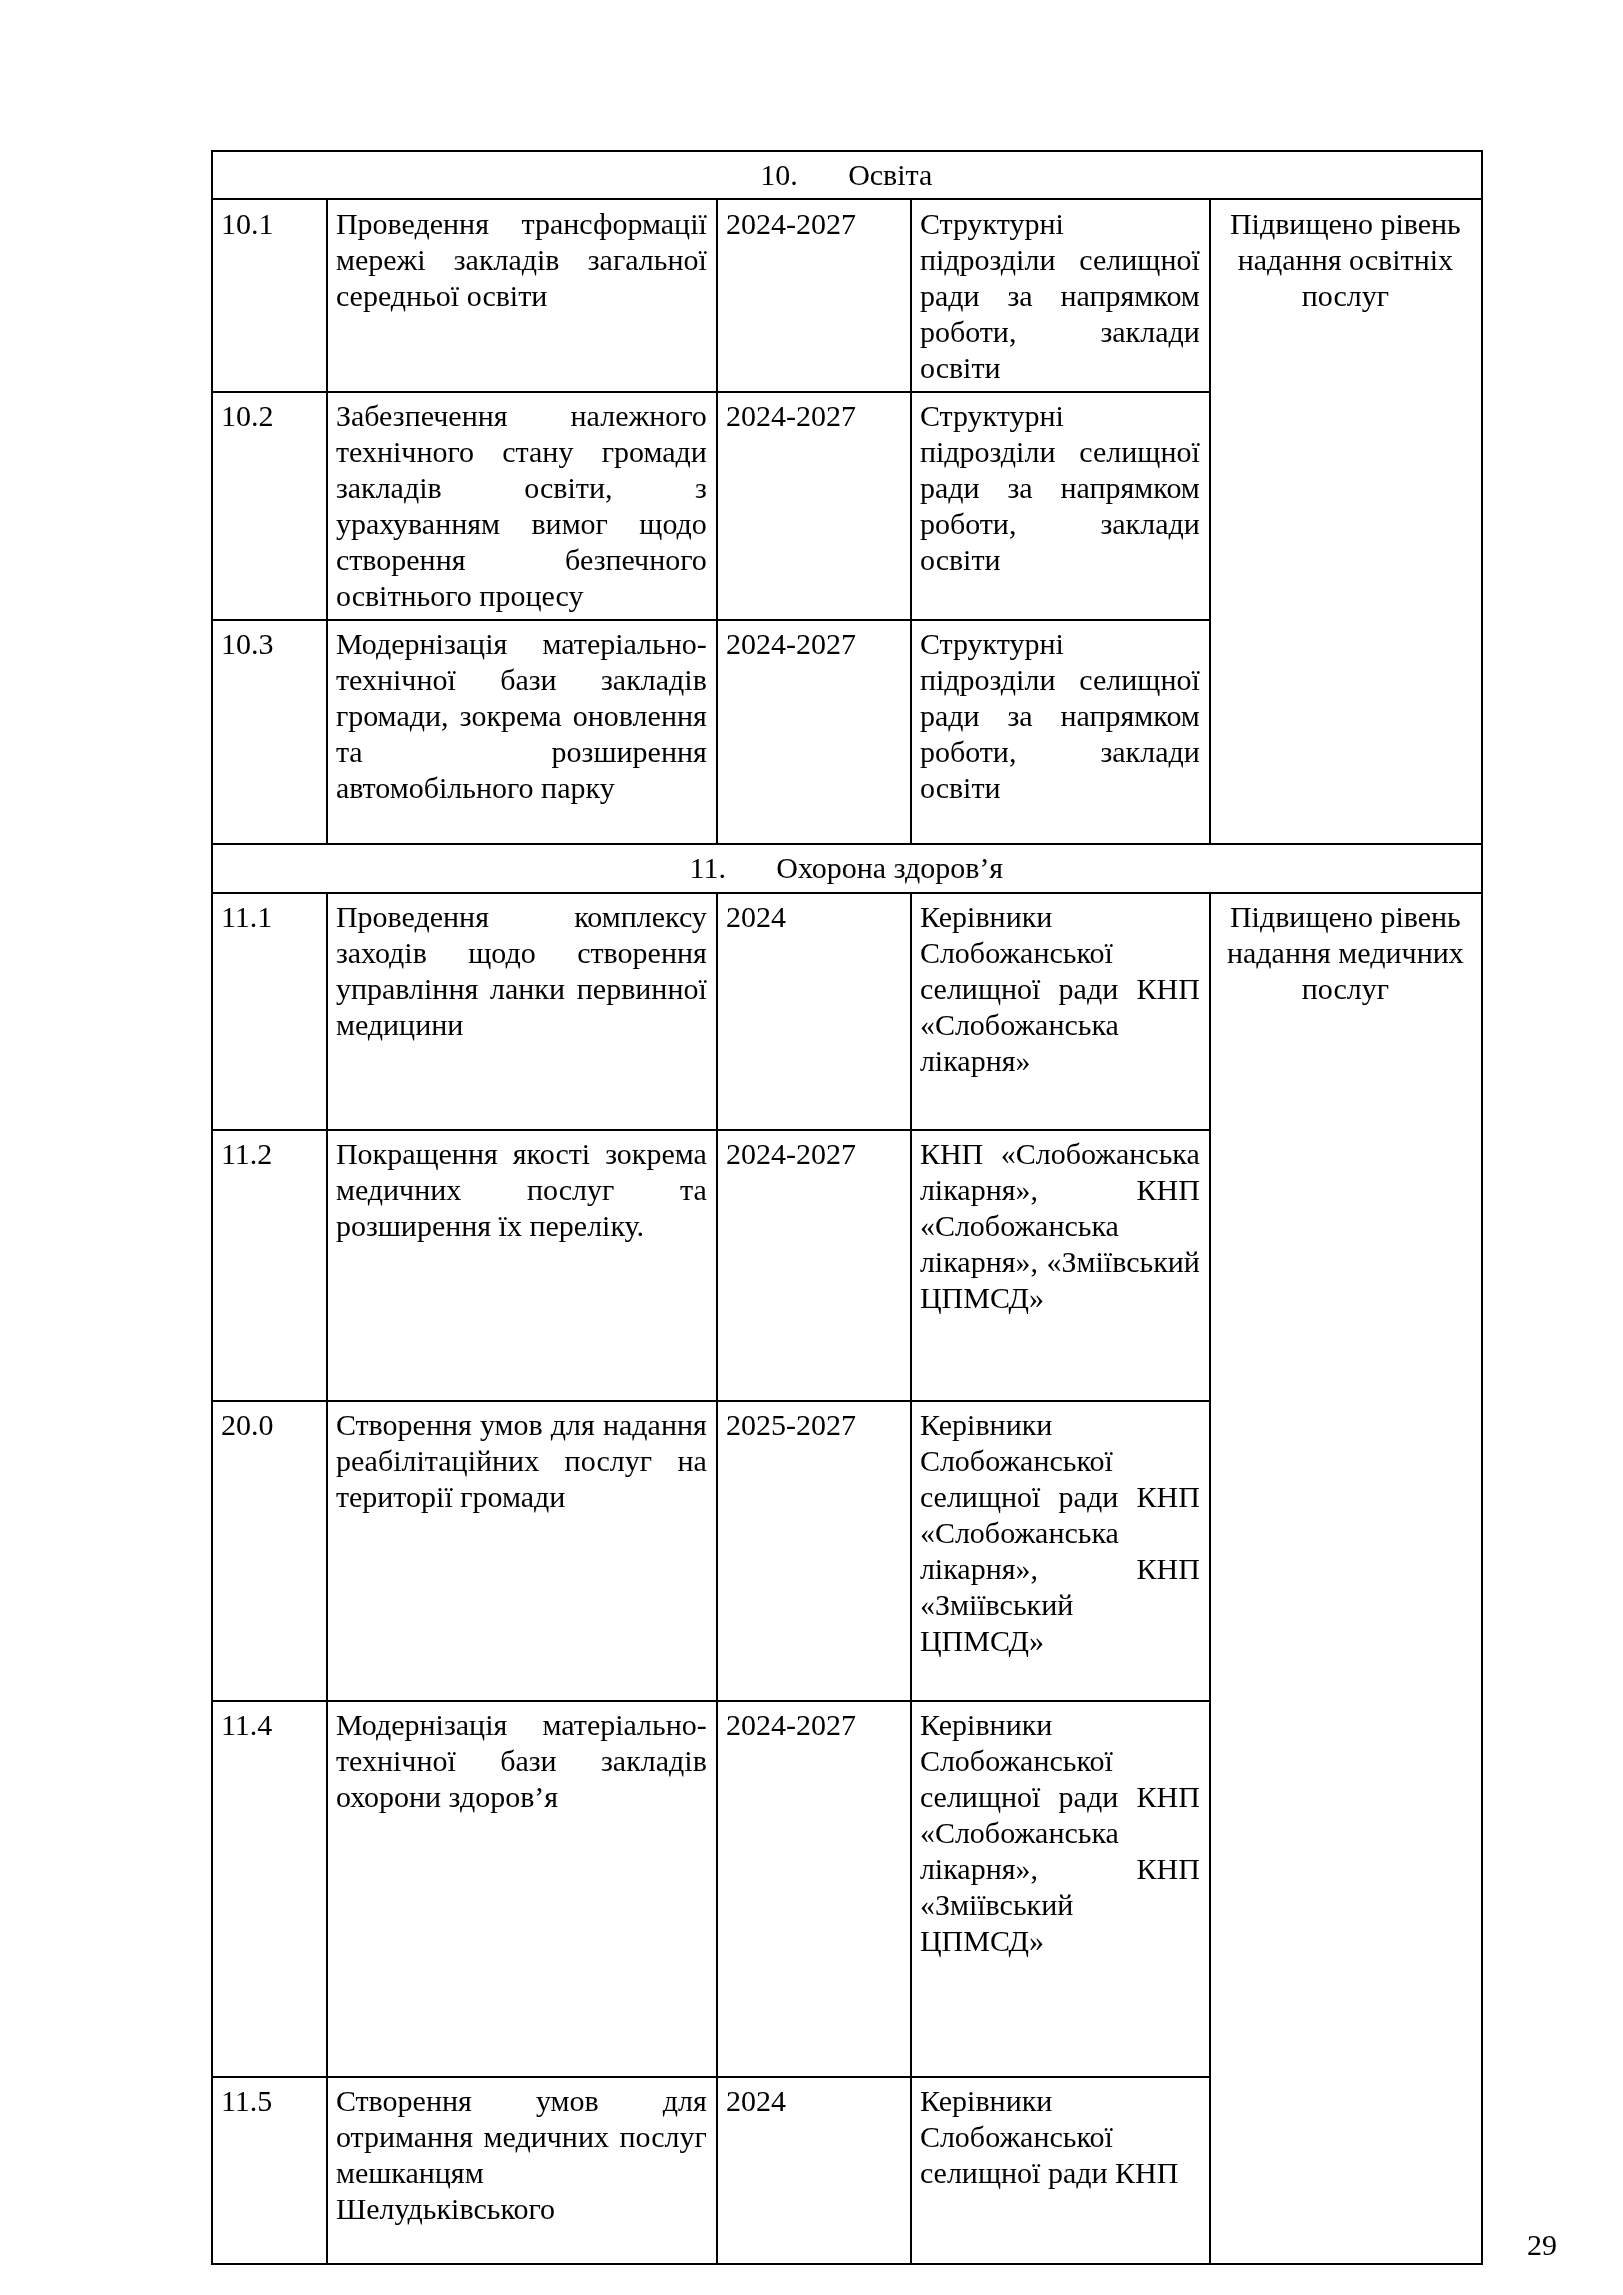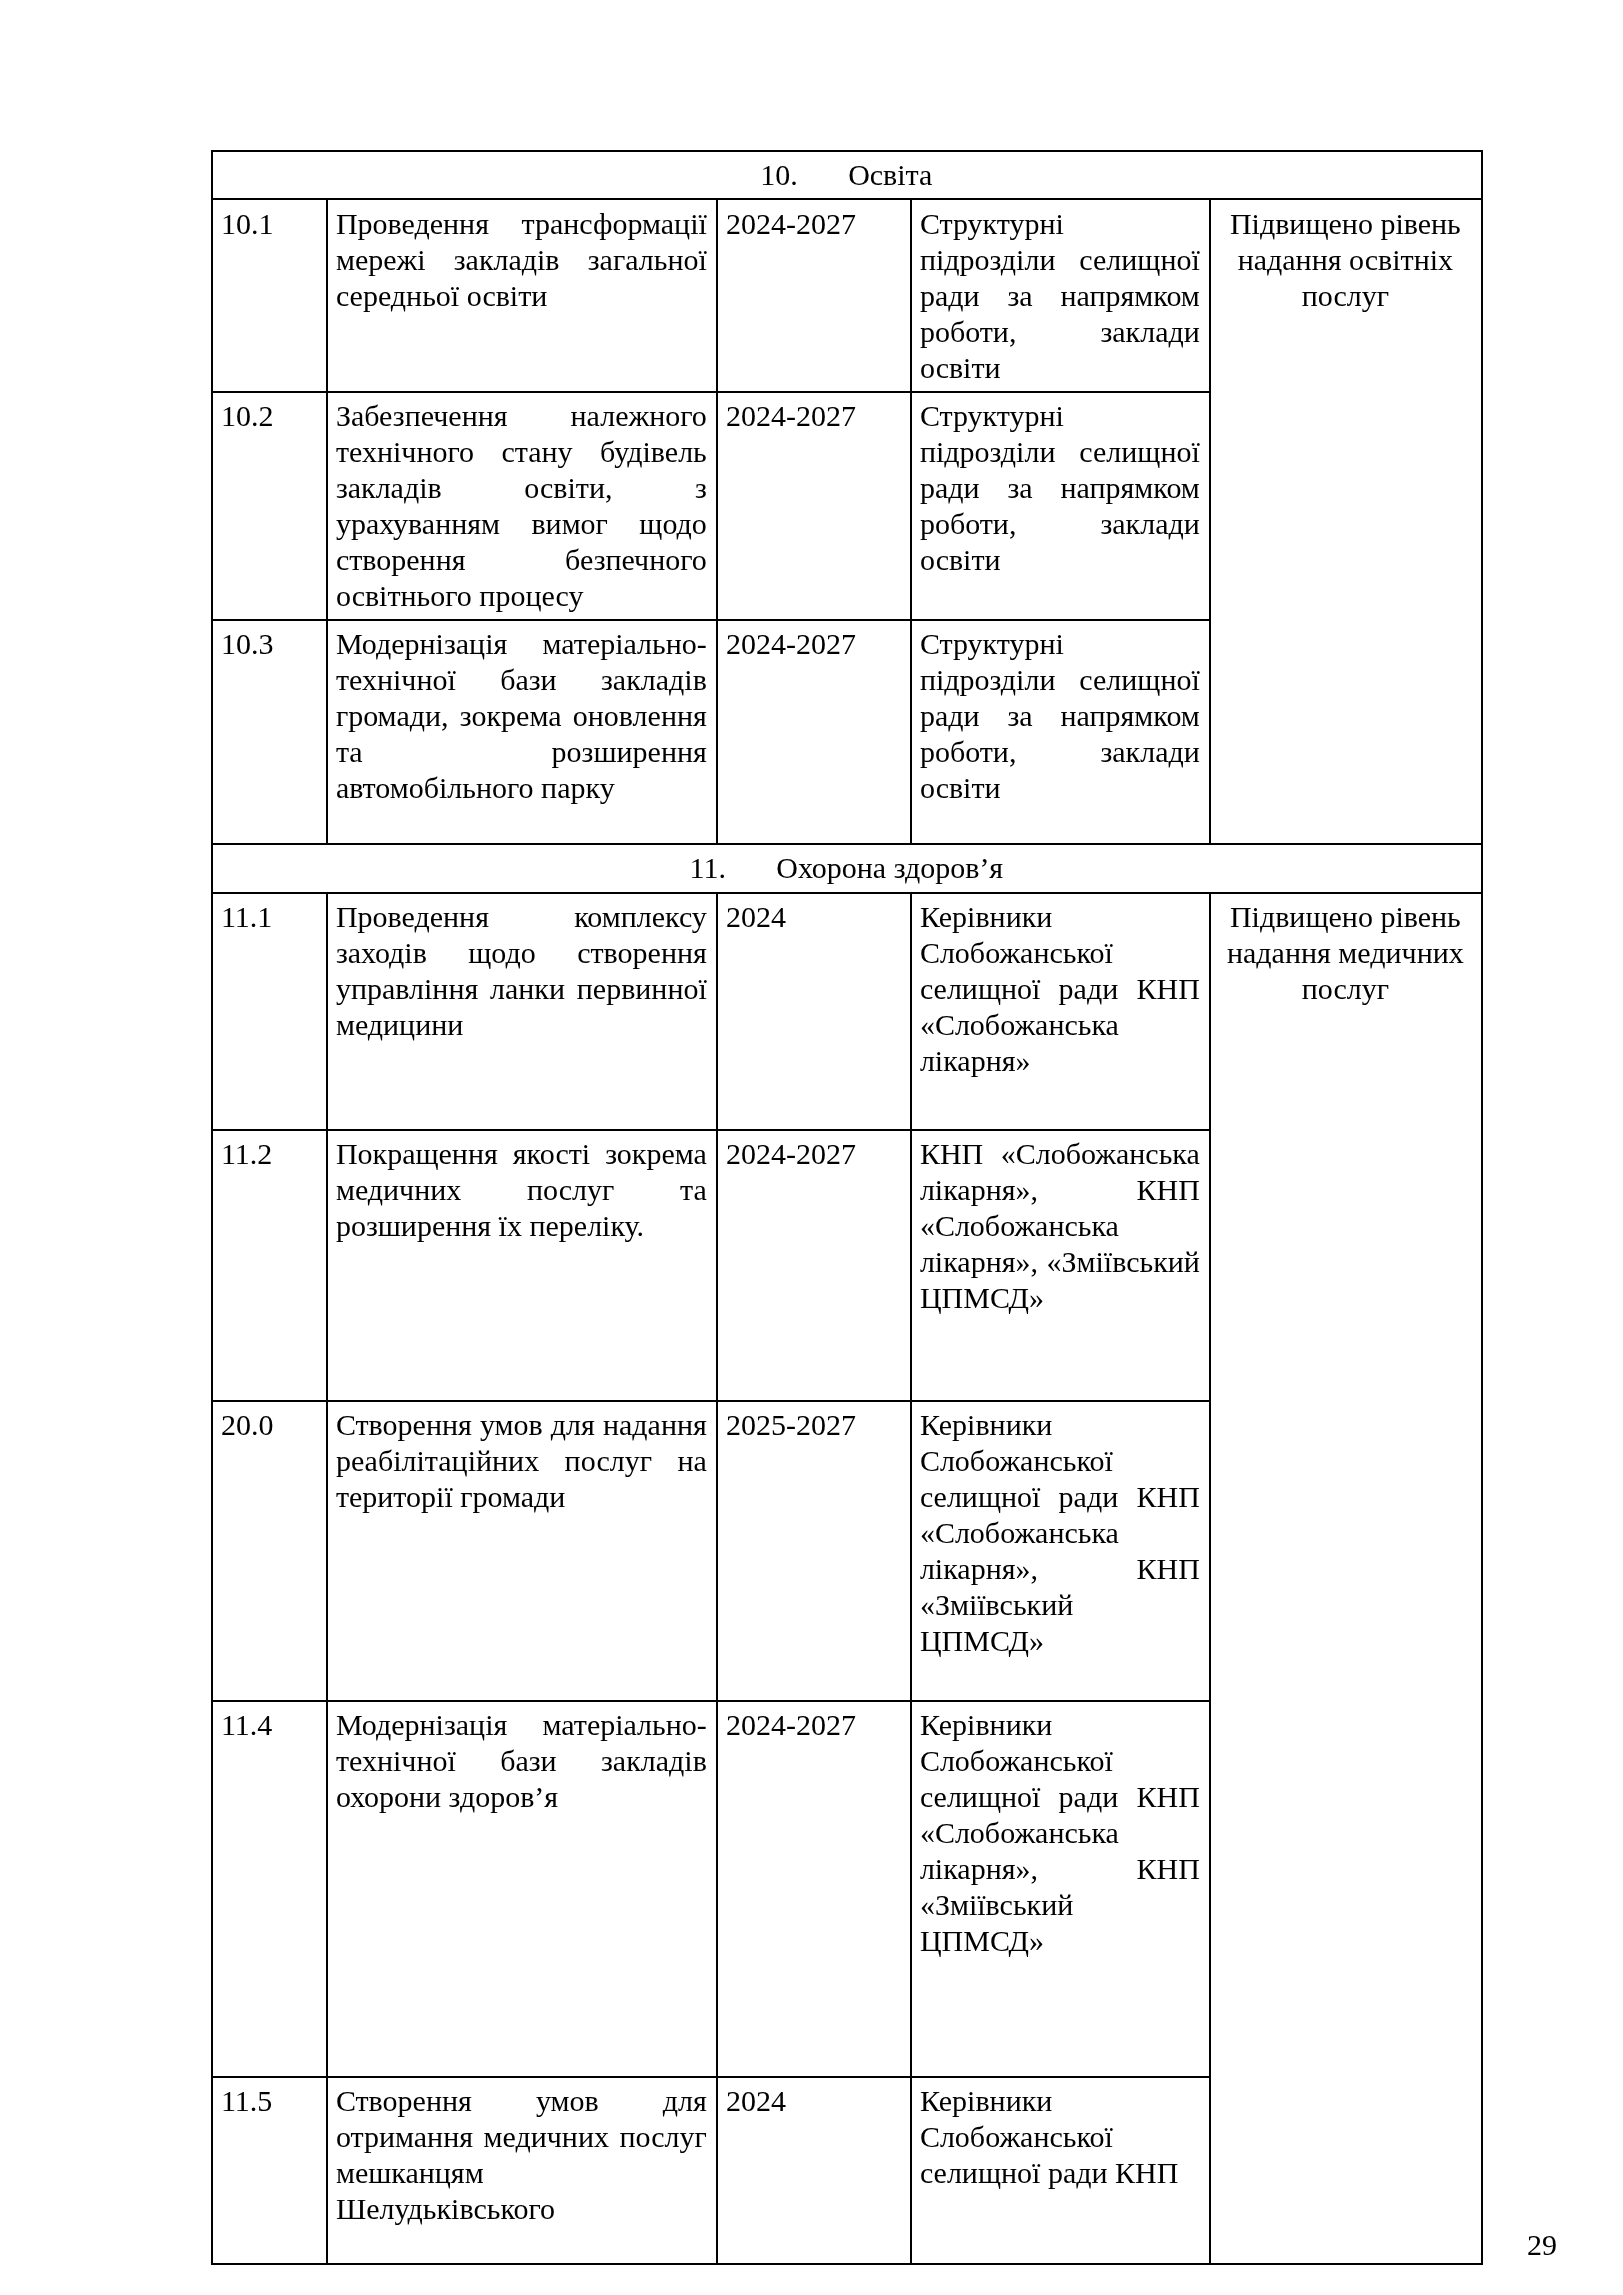--- a/index.html
+++ b/index.html
@@ -92,21 +92,21 @@
     <tr class="h292">
       <td class="num-cell">10.1</td>
       <td class="task-cell">Проведення трансформації мережі закладів загальної середньої освіти</td>
       <td class="years-cell">2024-2027</td>
       <td class="resp-cell">Структурні підрозділи селищної ради за напрямком роботи, заклади освіти</td>
       <td class="outcome-cell outcome-10" rowspan="3">Підвищено рівень надання освітніх послуг</td>
     </tr>
 
     <tr class="h346">
       <td class="num-cell">10.2</td>
-      <td class="task-cell">Забезпечення належного технічного стану будівель закладів освіти, з урахуванням вимог щодо створення безпечного освітнього процесу</td>
+      <td class="task-cell">Забезпечення належного технічного стану громади закладів освіти, з урахуванням вимог щодо створення безпечного освітнього процесу</td>
       <td class="years-cell">2024-2027</td>
       <td class="resp-cell">Структурні підрозділи селищної ради за напрямком роботи, заклади освіти</td>
     </tr>
 
     <tr class="h342">
       <td class="num-cell">10.3</td>
       <td class="task-cell">Модернізація матеріально-технічної бази закладів громади, зокрема оновлення та розширення автомобільного парку</td>
       <td class="years-cell">2024-2027</td>
       <td class="resp-cell">Структурні підрозділи селищної ради за напрямком роботи, заклади освіти</td>
     </tr>

